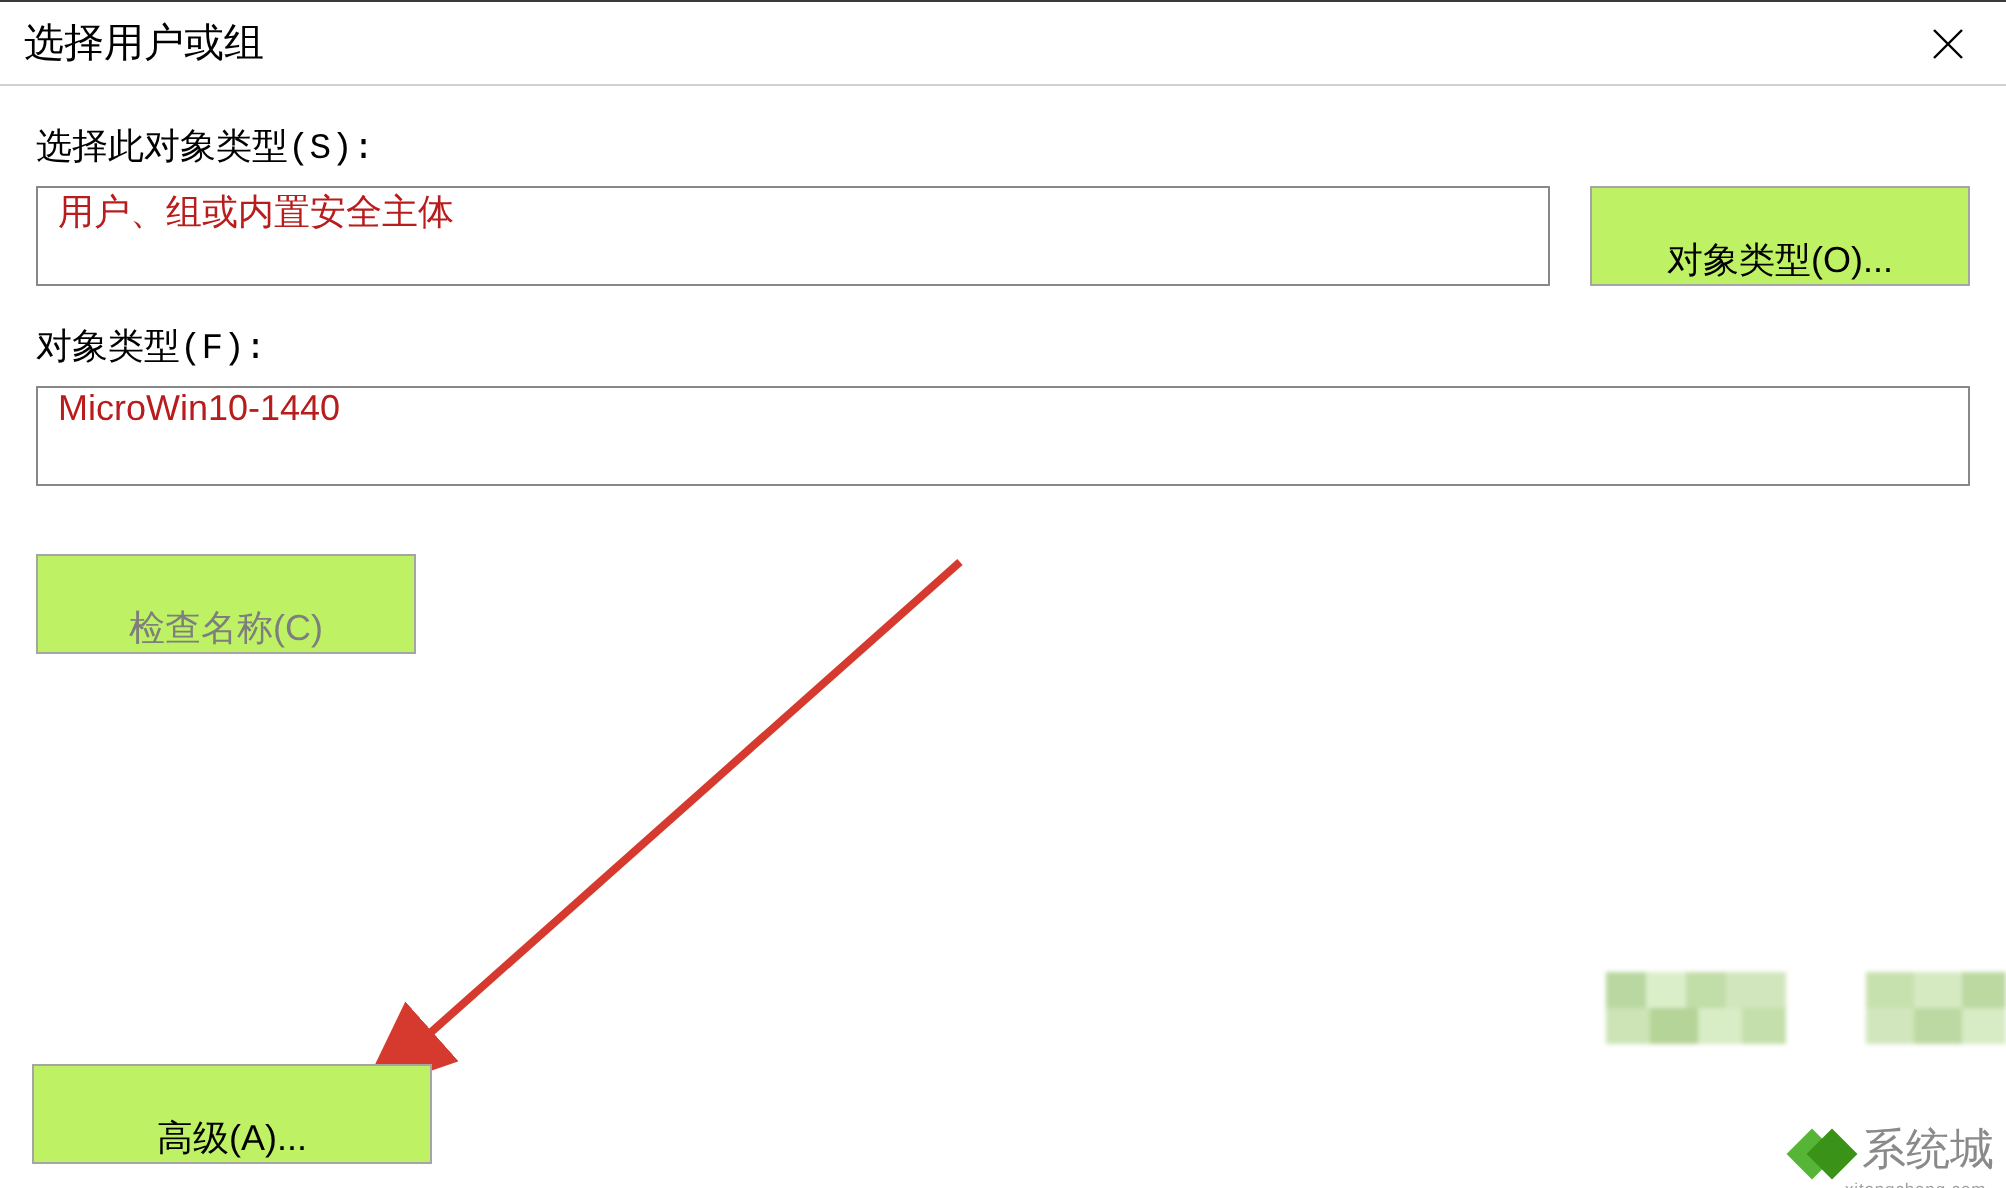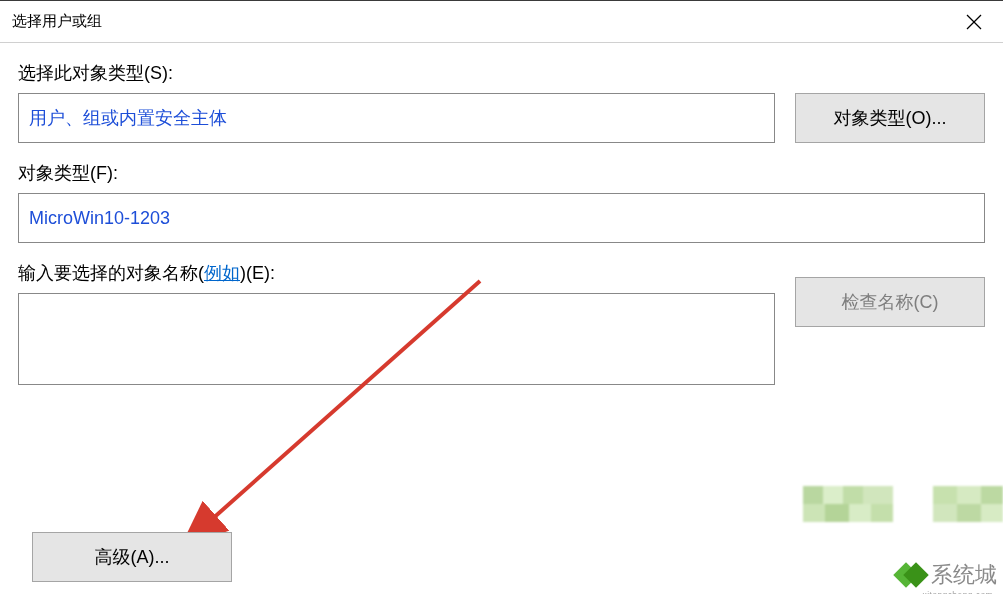--- a/index.html
+++ b/index.html
@@ -25,21 +25,21 @@
   }
   .titlebar {
     display: flex;
     align-items: center;
     justify-content: space-between;
     height: 42px;
     padding: 0 0 0 12px;
     border-bottom: 1px solid #d0d0d0;
   }
   .titlebar-title {
-    font-size: 15px;
+    font-size: 20px;
     color: #000;
   }
   .close-btn {
     width: 58px;
     height: 100%;
     display: flex;
     align-items: center;
     justify-content: center;
     font-size: 20px;
     font-weight: 300;
@@ -63,93 +63,93 @@
   }
   .form-left {
     flex: 1;
     display: flex;
     flex-direction: column;
   }
   .form-label {
     font-size: 18px;
     color: #000;
     margin-bottom: 8px;
+    font-family: Liberation Mono, monospace;
   }
   .form-label .link {
     color: #0066cc;
     text-decoration: underline;
     cursor: pointer;
   }
   .display-field {
     width: 100%;
     height: 50px;
     border: 1px solid #888888;
     background: #ffffff;
     padding: 0 10px;
     display: flex;
-    align-items: center;
-    font-size: 18px;
-    color: #1d4ed8;
+    font-size: 18px;
+    color: #b91c1c;
   }
   .text-field {
     width: 100%;
     height: 92px;
     border: 1px solid #888888;
     background: #ffffff;
     padding: 6px 10px;
     font-size: 18px;
     color: #000;
     resize: none;
     font-family: inherit;
   }
   .side-btn {
     width: 190px;
     height: 50px;
     border: 1px solid #a5a5a5;
-    background: #e5e5e5;
-    font-size: 18px;
-    color: #000;
-    display: flex;
-    align-items: center;
+    background: #bef264;
+    font-size: 18px;
+    color: #000;
+    display: flex;
+    align-items: flex-end;
     justify-content: center;
     cursor: pointer;
   }
   .side-btn.disabled {
     color: #7e7e7e;
     cursor: default;
   }
   .form-row.align-top {
     align-items: flex-start;
   }
   .form-row.align-top .side-btn {
     margin-top: 16px;
   }
   .footer {
     display: flex;
     justify-content: flex-start;
     padding: 0 16px;
     position: absolute;
     bottom: 12px;
-    left: 16px;
+    left: 0;
   }
   .footer .side-btn {
     width: 200px;
   }
   .arrow-svg {
     position: absolute;
     left: 160px;
     top: 270px;
     pointer-events: none;
   }
   .watermark {
     position: absolute;
     right: 6px;
     bottom: 8px;
     display: flex;
-    align-items: center;
+    align-items: flex-end;
     gap: 6px;
     font-size: 22px;
     color: #8a8a8a;
     font-weight: 500;
     pointer-events: none;
   }
   .watermark .diamond {
     width: 18px;
     height: 18px;
     transform: rotate(45deg);
@@ -204,32 +204,26 @@
       </div>
       <button class="side-btn">
         <span>对象类型(O)...</span>
       </button>
     </div>
 
     <div class="form-row">
       <div class="form-left">
         <div class="form-label">对象类型(F):</div>
         <div class="display-field">
-          <span>MicroWin10-1203</span>
+          <span>MicroWin10-1440</span>
         </div>
       </div>
     </div>
 
     <div class="form-row align-top">
-      <div class="form-left">
-        <div class="form-label">
-          <span>输入要选择的对象名称(</span><span class="link">例如</span><span>)(E):</span>
-        </div>
-        <textarea class="text-field" style=""></textarea>
-      </div>
       <button class="side-btn disabled">
         <span>检查名称(C)</span>
       </button>
     </div>
 
   </div>
 
   <svg class="arrow-svg" width="340" height="280">
     <defs>
       <marker id="arrowhead" markerWidth="12" markerHeight="10" refX="2" refY="5" orient="auto">

